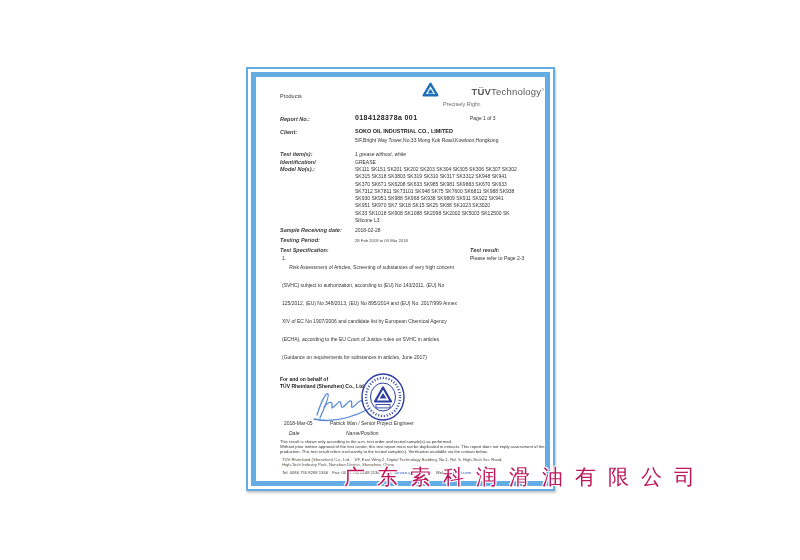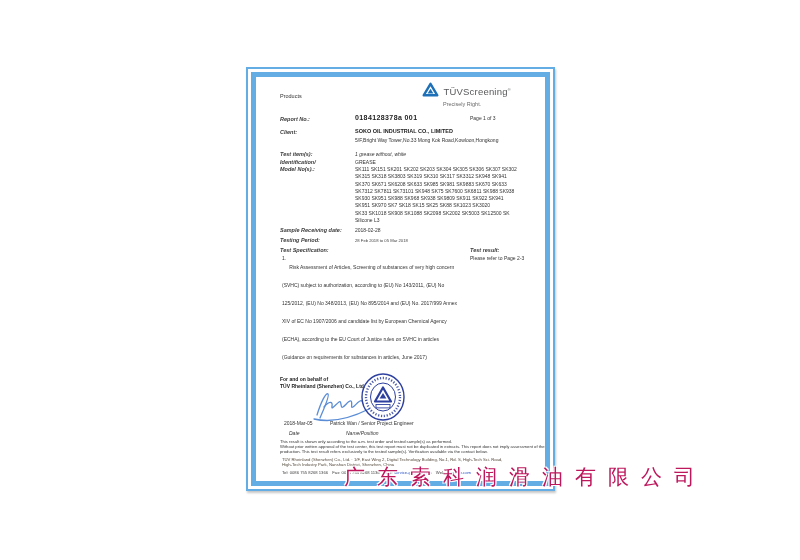--- a/index.html
+++ b/index.html
@@ -8,21 +8,21 @@
   
   .cert{position:absolute;left:246px;top:67px;width:309px;height:424px;box-sizing:border-box;
         border:2px solid #64ade4;padding:3px;background:#ffffff;box-shadow:1px 2px 2px #c7c7c7;}
   .cert-inner{position:relative;width:100%;height:100%;box-sizing:border-box;
         border:5px solid #64ade4;background:#ffffff;}
   .abs{position:absolute;white-space:nowrap;}
   .lbl{font-style:italic;font-weight:bold;font-size:5.5px;color:#3a3a3a;}
   .val{font-size:5px;color:#333;}
   .small{font-size:4.2px;color:#444;}
   .brand{font-size:9.5px;color:#58595b;letter-spacing:.2px;}
-  .brand b{font-weight:normal;}
+  .brand b{font-weight:bold;margin-left:28px;}
   .tagline{font-size:5.5px;color:#6a6a6a;}
   .reportno{font-size:7px;font-weight:bold;color:#222;letter-spacing:.4px;}
   .clientname{font-size:5.5px;font-weight:bold;color:#222;}
   .models{font-size:5px;line-height:7.3px;color:#333;white-space:nowrap;}
   .spec{font-size:5px;line-height:6.2px;color:#333;white-space:normal;}
   .behalf{font-size:5px;font-weight:bold;color:#222;}
   .sigline{font-size:5px;color:#333;}
   .siglbl{font-size:5px;font-style:italic;color:#333;}
   .disc{font-size:4.2px;line-height:5.2px;color:#333;}
   .addr{font-size:4.2px;line-height:5.4px;color:#564a3c;}
@@ -43,21 +43,21 @@
 
       <div class="abs val" style="left:24px;top:16px;font-size:5.5px;">Products</div>
 
       <div class="abs" style="left:166px;top:5px;">
         <span style="display:inline-block;vertical-align:middle;">
           <svg width="17" height="15" viewBox="0 0 17 15">
             <polygon points="8.5,1.8 15.3,13.3 1.7,13.3" fill="none" stroke="#1d70b7" stroke-width="2.4" stroke-linejoin="round"></polygon>
             <polygon points="8.5,6.8 11.4,11.4 5.6,11.4" fill="#1d70b7"></polygon>
           </svg>
         </span>
-        <span class="brand" style="vertical-align:middle;"><b>TÜV</b><span>Screening</span><sup style="font-size:4px;">®</sup></span>
+        <span class="brand" style="vertical-align:middle;"><b>TÜV</b><span>Technology</span><sup style="font-size:4px;">®</sup></span>
         <div class="tagline" style="margin-left:21px;margin-top:0px;">Precisely Right.</div>
       </div>
 
       <div class="abs lbl" style="left:24px;top:39px;">Report No.:</div>
       <div class="abs reportno" style="left:99px;top:37px;">0184128378a 001</div>
       <div class="abs val" style="left:214px;top:38px;">Page 1 of 3</div>
 
       <div class="abs lbl" style="left:24px;top:52px;">Client:</div>
       <div class="abs clientname" style="left:99px;top:51px;">SOKO OIL INDUSTRIAL CO., LIMITED</div>
       <div class="abs val" style="left:99px;top:60px;">5/F,Bright Way Tower,No.33 Mong Kok Road,Kowloon,Hongkong</div>

